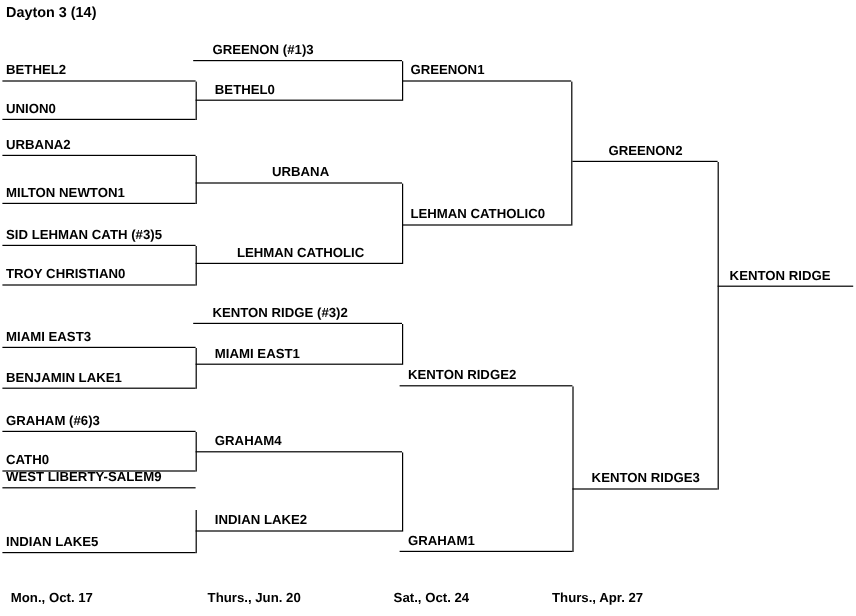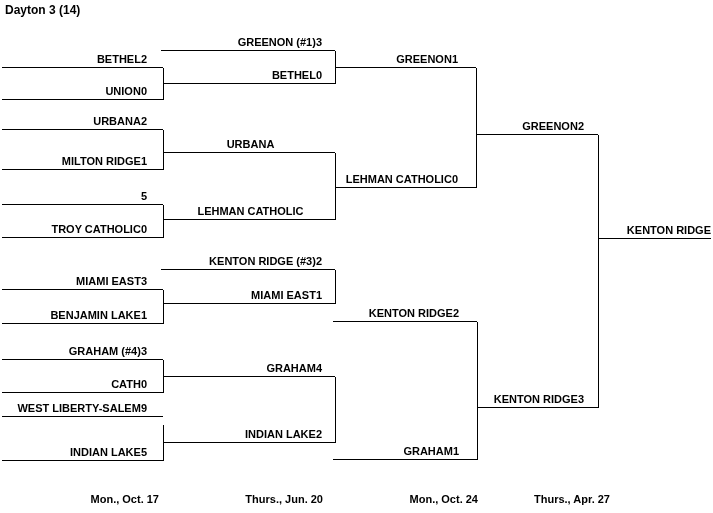--- a/index.html
+++ b/index.html
@@ -1,78 +1,79 @@
 <!DOCTYPE html>
 <html><head>
 <meta charset="utf-8">
 <style>
   html,body{margin:0;padding:0;background:#fff;}
   .stage{position:relative;width:713px;height:513px;background:#fff;overflow:hidden;
          font-family:"Liberation Sans",sans-serif;font-weight:bold;color:#000;}
   .title{position:absolute;left:5px;top:3px;font-size:12px;}
   .slot{position:absolute;height:16px;border-bottom:1px solid #000;box-sizing:border-box;
-        display:flex;justify-content:flex-end;align-items:flex-end;
+        display:flex;justify-content:flex-start;align-items:flex-end;
         font-size:11px;line-height:13px;padding-bottom:1px;}
   .slot span{white-space:nowrap;}
   .c1{padding-left:3px;padding-right:16px;}
   .c2{padding-left:16px;padding-right:13px;}
   .c3{padding-left:7px;padding-right:18px;}
   .c4{padding-left:16px;padding-right:14px;}
   .c4g{padding-left:30px;padding-right:14px;}
   .c5{padding-left:10px;}
   .center{justify-content:center;}
   .vline{position:absolute;width:1px;background:#000;}
-  .date{position:absolute;top:493px;width:150px;text-align:right;font-size:11px;}
+  .date{position:absolute;top:493px;width:150px;text-align:left;font-size:11px;}
 </style>
 </head>
 <body>
 
 <div class="stage">
   <div class="title">Dayton 3 (14)</div>
 
   <div class="slot c1" style="left:2px;top:52px;width:161px">
       <span>BETHEL</span>
       <span>2</span>
     </div>
   <div class="slot c1" style="left:2px;top:84px;width:161px">
       <span>UNION</span>
       <span>0</span>
     </div>
   <div class="slot c1" style="left:2px;top:114px;width:161px">
       <span>URBANA</span>
       <span>2</span>
     </div>
   <div class="slot c1" style="left:2px;top:154px;width:161px">
-      <span>MILTON RIDGE</span>
+      <span>MILTON NEWTON</span>
       <span>1</span>
     </div>
   <div class="slot c1" style="left:2px;top:189px;width:161px">
+      <span>SID LEHMAN CATH (#3)</span>
       <span>5</span>
     </div>
   <div class="slot c1" style="left:2px;top:222px;width:161px">
-      <span>TROY CATHOLIC</span>
+      <span>TROY CHRISTIAN</span>
       <span>0</span>
     </div>
   <div class="slot c1" style="left:2px;top:274px;width:161px">
       <span>MIAMI EAST</span>
       <span>3</span>
     </div>
   <div class="slot c1" style="left:2px;top:308px;width:161px">
       <span>BENJAMIN LAKE</span>
       <span>1</span>
     </div>
   <div class="slot c1" style="left:2px;top:344px;width:161px">
-      <span>GRAHAM (#4)</span>
+      <span>GRAHAM (#6)</span>
       <span>3</span>
     </div>
   <div class="slot c1" style="left:2px;top:377px;width:161px">
       <span>CATH</span>
       <span>0</span>
     </div>
-  <div class="slot c1" style="left:2px;top:401px;width:161px">
+  <div class="slot c1" style="left:2px;top:391px;width:161px">
       <span>WEST LIBERTY-SALEM</span>
       <span>9</span>
     </div>
   <div class="slot c1" style="left:2px;top:445px;width:161px">
       <span>INDIAN LAKE</span>
       <span>5</span>
     </div>
 
   <div class="slot c2" style="left:161px;top:35px;width:174px">
       <span>GREENON (#1)</span>
@@ -146,15 +147,15 @@
   <div class="vline" style="left:335px;top:51px;height:33px"></div>
   <div class="vline" style="left:335px;top:153px;height:67px"></div>
   <div class="vline" style="left:335px;top:270px;height:34px"></div>
   <div class="vline" style="left:335px;top:377px;height:66px"></div>
   <div class="vline" style="left:476px;top:68px;height:120px"></div>
   <div class="vline" style="left:477px;top:322px;height:138px"></div>
   <div class="vline" style="left:598px;top:135px;height:273px"></div>
 
   <div class="date" style="left:9px">Mon., Oct. 17</div>
   <div class="date" style="left:173px">Thurs., Jun. 20</div>
-  <div class="date" style="left:328px">Mon., Oct. 24</div>
+  <div class="date" style="left:328px">Sat., Oct. 24</div>
   <div class="date" style="left:460px">Thurs., Apr. 27</div>
 </div>
 
 </body></html>

